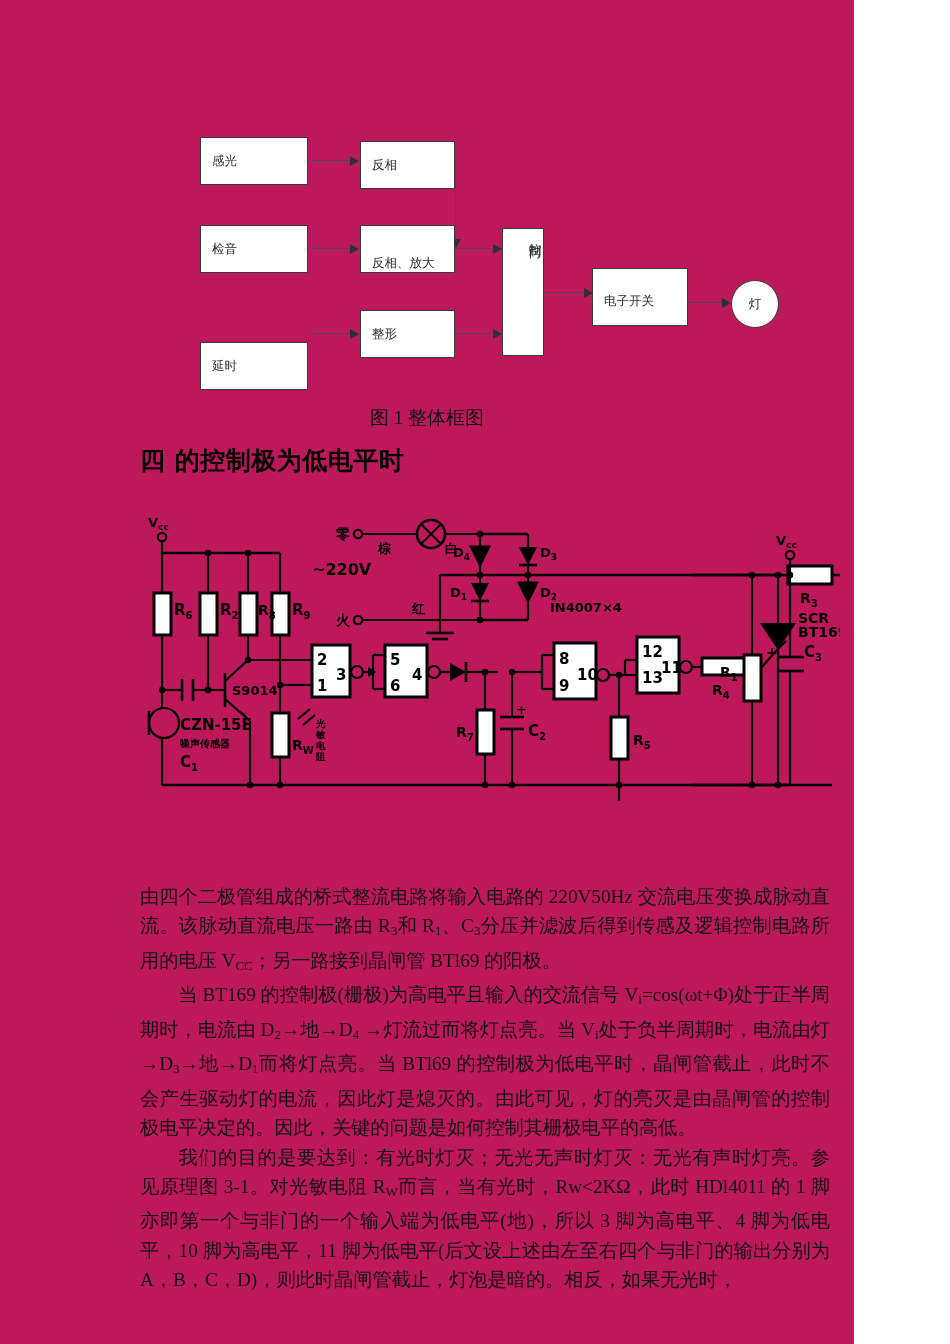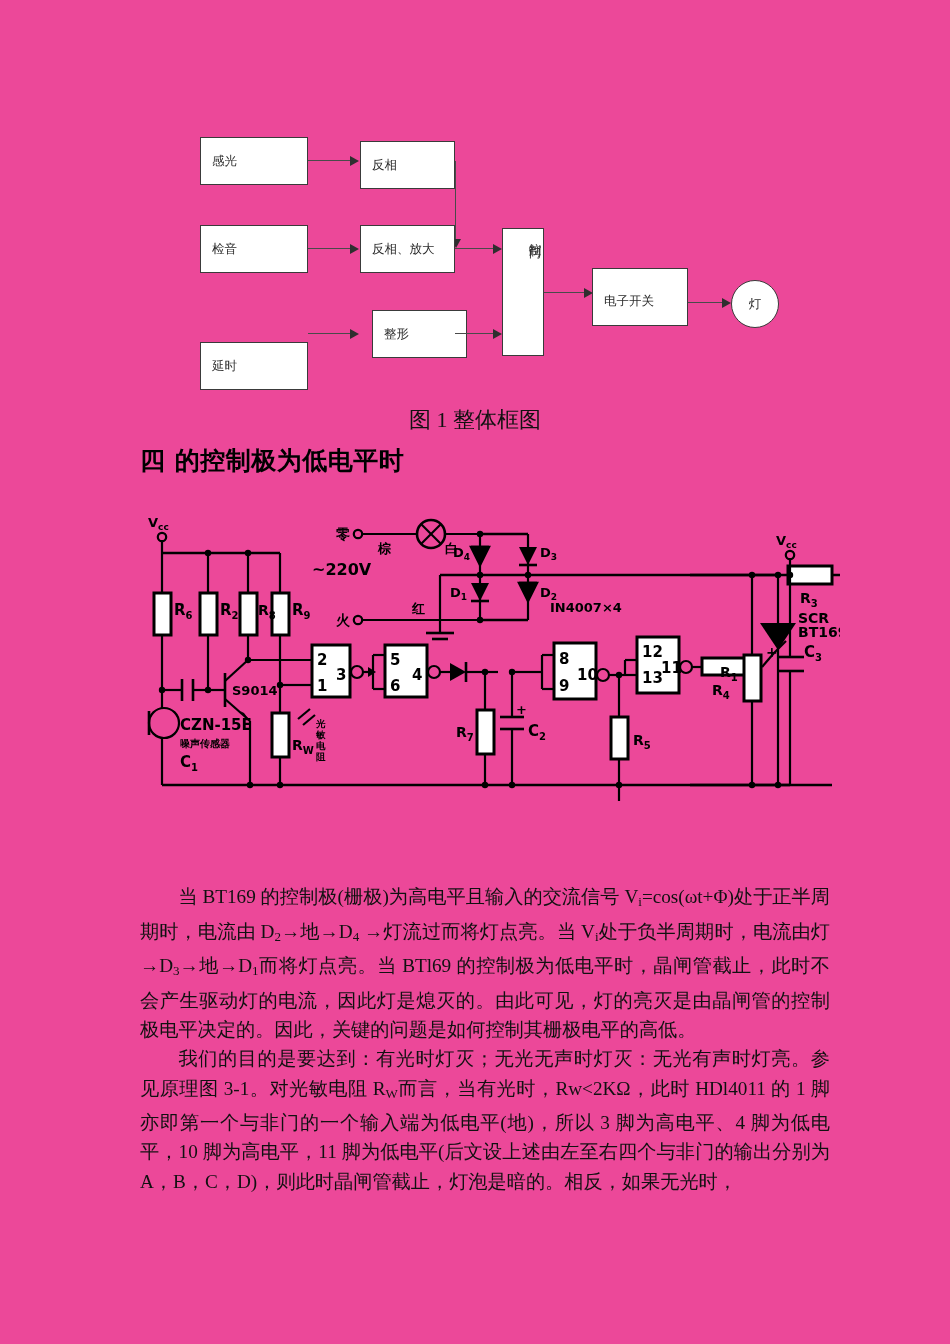--- a/index.html
+++ b/index.html
@@ -4,22 +4,22 @@
 <style>
   html,body{margin:0;padding:0;background:#fff;}
   body{
     width:950px;height:1344px;
     font-family:"Liberation Serif","DejaVu Serif",serif;
     color:#000;
     position:relative;
     overflow:hidden;
   }
   .page{
-    position:absolute;left:0;top:0;width:950px;height:1344px;
-    background:#ec4899;
+    position:absolute;left:0;top:0;width:854px;height:1344px;
+    background:#be185d;
   }
 
   
   .blockdiagram{position:absolute;left:180px;top:125px;width:610px;height:255px;}
   .bd-box{
     position:absolute;border:1.4px solid #3a3a3a;background:#fff;
     display:flex;align-items:center;
     font-family:"DejaVu Sans","Liberation Sans",sans-serif;
     font-size:12.5px;color:#2b2b2b;
     padding-left:11px;box-sizing:border-box;
@@ -38,21 +38,21 @@
   .ln{position:absolute;background:#4a4a4a;}
   .ln.h{height:1.4px;}
   .ln.v{width:1.4px;}
   .arw{position:absolute;width:0;height:0;}
   .arw.r{border-top:5px solid transparent;border-bottom:5px solid transparent;border-left:9px solid #2f2f2f;}
   .arw.d{border-left:5px solid transparent;border-right:5px solid transparent;border-top:9px solid #2f2f2f;}
 
   
   .fig-cap{
     position:absolute;width:100%;text-align:center;
-    font-size:22px;font-family:"Liberation Serif","DejaVu Serif",serif;color:#111;
+    font-size:19px;font-family:"Liberation Serif","DejaVu Serif",serif;color:#111;
   }
   .fig-cap2{
     position:absolute;width:100%;text-align:center;
     font-size:13px;font-family:"Liberation Serif","DejaVu Serif",serif;color:#111;
   }
   .h2{
     position:absolute;left:140px;top:444px;
     font-size:25px;font-weight:bold;color:#000;
     font-family:"DejaVu Sans","Liberation Sans",sans-serif;
     letter-spacing:0.5px;
@@ -91,32 +91,32 @@
 
     <div class="ln v" style="left:275px;top:36px;height:82px;"></div>
     <div class="ln h" style="left:275px;top:36px;width:0px;"></div>
     <div class="arw d" style="left:271px;top:114px;"></div>
 
     <div class="bd-box" style="left:20px;top:100px;width:108px;height:48px;">
       <span>检音</span>
     </div>
     <div class="ln h" style="left:128px;top:123px;width:44px;"></div>
     <div class="arw r" style="left:170px;top:119px;"></div>
-    <div class="bd-box" style="left:180px;top:100px;width:95px;height:48px;">
+    <div class="bd-box" style="left:180px;top:100px;width:95px;height:48px;align-items:flex-end;">
       <span>反相、放大</span>
     </div>
     <div class="ln h" style="left:275px;top:123px;width:45px;"></div>
     <div class="arw r" style="left:313px;top:119px;"></div>
 
     <div class="bd-box" style="left:20px;top:185px;width:108px;height:48px;margin-top:32px;">
       <span>延时</span>
     </div>
     <div class="ln h" style="left:128px;top:208px;width:44px;"></div>
     <div class="arw r" style="left:170px;top:204px;"></div>
-    <div class="bd-box" style="left:192px;top:185px;width:95px;height:48px;">
+    <div class="bd-box" style="left:180px;top:185px;width:95px;height:48px;">
       <span>整形</span>
     </div>
     <div class="ln h" style="left:275px;top:208px;width:45px;"></div>
     <div class="arw r" style="left:313px;top:204px;"></div>
 
     <div class="bd-box vert" style="left:322px;top:103px;width:42px;height:128px;">
       <span>控制门</span>
     </div>
 
     <div class="ln h" style="left:364px;top:167px;width:44px;"></div>
@@ -394,17 +394,18 @@
       <text x="76" y="152" class="tx" style="font-size:14px">+</text>
       <text x="114" y="152" class="tx" style="font-size:15px">C<tspan style="font-size:10px" dy="4">3</tspan></text>
 
       <line x1="0" y1="280" x2="100" y2="280" class="w2"></line>
       <circle cx="62" cy="280" r="3.2" class="blk"></circle>
     </svg>
   </div>
 
 
   <div class="body-text" style="top:882px;">
+    <p>由四个二极管组成的桥式整流电路将输入电路的 220V50Hz 交流电压变换成脉动直流。该脉动直流电压一路由 R<sub>3</sub>和 R<sub>1</sub>、C<sub>3</sub>分压并滤波后得到传感及逻辑控制电路所用的电压 V<sub>CC</sub>；另一路接到晶闸管 BTl69 的阳极。</p>
     <p class="ind">当 BT169 的控制极(栅极)为高电平且输入的交流信号 V<sub>i</sub>=cos(ωt+Φ)处于正半周期时，电流由 D<sub>2</sub>→地→D<sub>4</sub> →灯流过而将灯点亮。当 V<sub>i</sub>处于负半周期时，电流由灯→D<sub>3</sub>→地→D<sub>1</sub>而将灯点亮。当 BTl69 的控制极为低电平时，晶闸管截止，此时不会产生驱动灯的电流，因此灯是熄灭的。由此可见，灯的亮灭是由晶闸管的控制极电平决定的。因此，关键的问题是如何控制其栅极电平的高低。</p>
     <p class="ind">我们的目的是要达到：有光时灯灭；无光无声时灯灭：无光有声时灯亮。参见原理图 3-1。对光敏电阻 R<sub>W</sub>而言，当有光时，Rw&lt;2KΩ，此时 HDl4011 的 1 脚亦即第一个与非门的一个输入端为低电平(地)，所以 3 脚为高电平、4 脚为低电平，10 脚为高电平，11 脚为低电平(后文设上述由左至右四个与非门的输出分别为 A，B，C，D)，则此时晶闸管截止，灯泡是暗的。相反，如果无光时，</p>
   </div>
 
 </div>
 
 </body></html>

